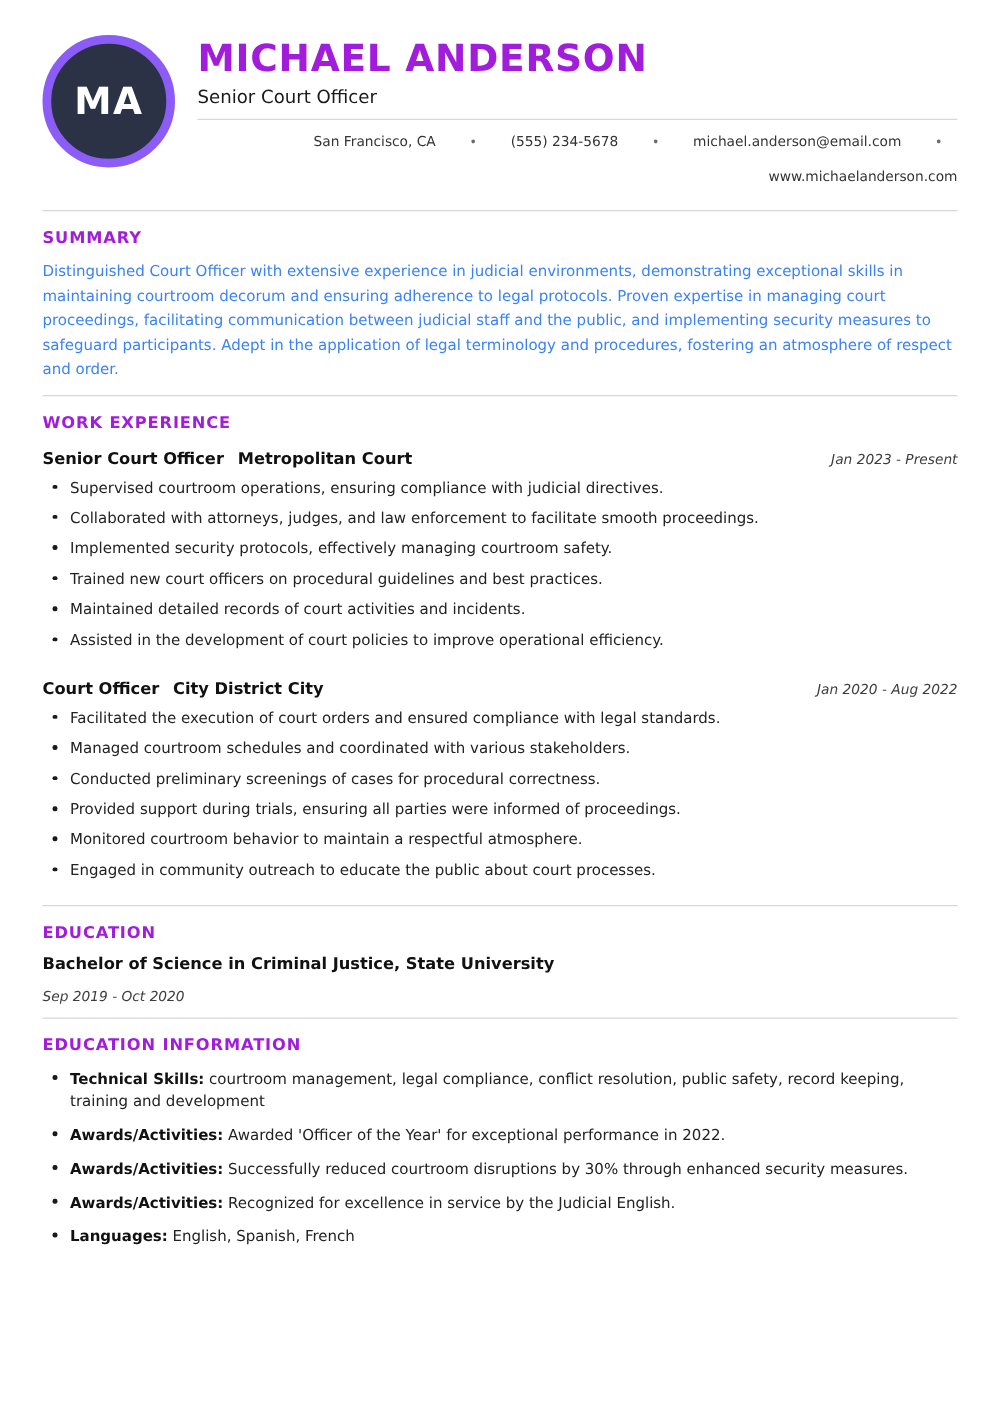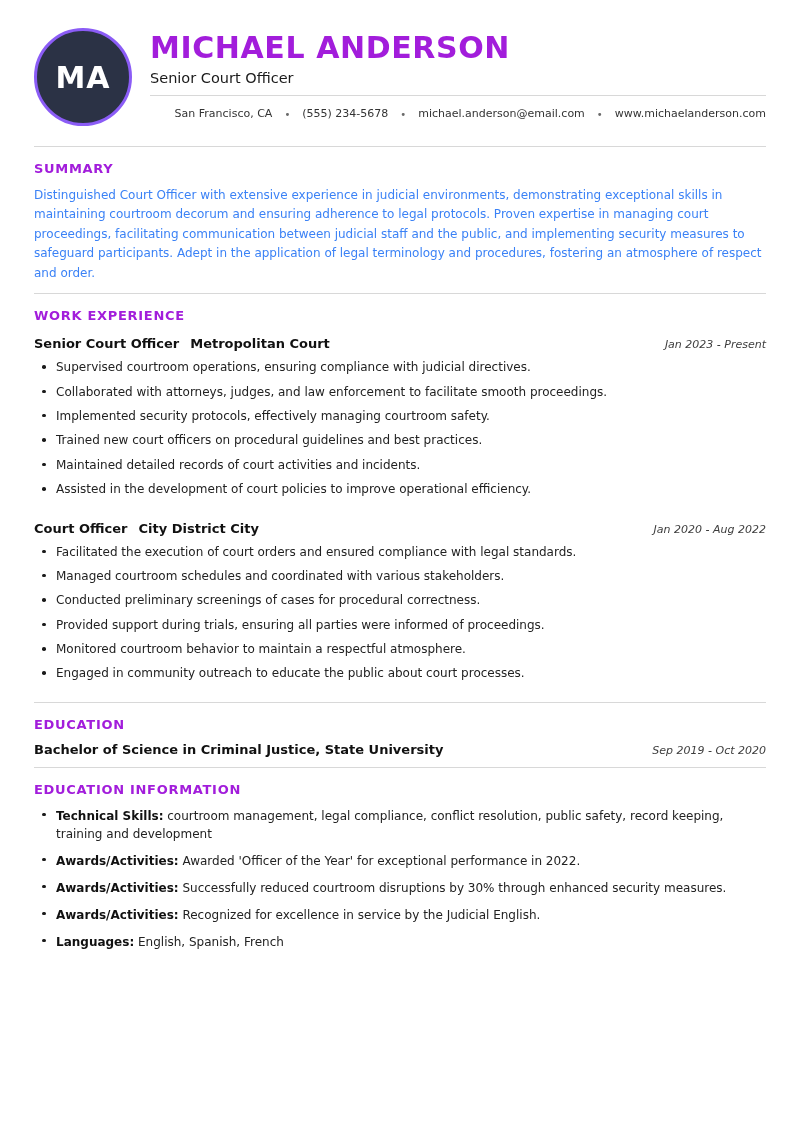--- a/index.html
+++ b/index.html
@@ -29,21 +29,21 @@
     align-items: flex-start;
     gap: 18px;
     padding-bottom: 10px;
   }
   .avatar {
     flex: 0 0 auto;
     width: 92px;
     height: 92px;
     border-radius: 50%;
     background: #2b3245;
-    border: 3px solid #8b5cf6;
+    border: 7px solid #8b5cf6;
     display: flex;
     align-items: center;
     justify-content: center;
     color: #ffffff;
     font-size: 30px;
     font-weight: bold;
     letter-spacing: 1px;
     margin-top: 2px;
   }
   .head-text {
@@ -65,21 +65,21 @@
     font-weight: normal;
     margin: 0 0 2px 0;
     padding-bottom: 9px;
     border-bottom: 1px solid #d8d8d8;
   }
   .contact {
     display: flex;
     justify-content: flex-end;
     align-items: flex-end;
     flex-wrap: wrap;
-    gap: 0;
+    gap: 15px;
     font-size: 11px;
     color: #333333;
     padding-top: 9px;
   }
   .contact .citem { white-space: nowrap; }
   .contact .sep {
     color: #6a6a6a;
     padding: 0 12px;
     font-size: 10px;
   }
@@ -157,20 +157,21 @@
     border-radius: 50%;
     background: #1a1a1a;
   }
 
   .edu-row {
     display: flex;
     justify-content: space-between;
     align-items: baseline;
     gap: 12px;
     margin-bottom: 6px;
+    flex-direction: column;
   }
   .edu-degree {
     font-size: 13px;
     font-weight: bold;
     color: #111111;
   }
   .edu-dates {
     font-size: 11px;
     font-style: italic;
     color: #3d3d3d;

